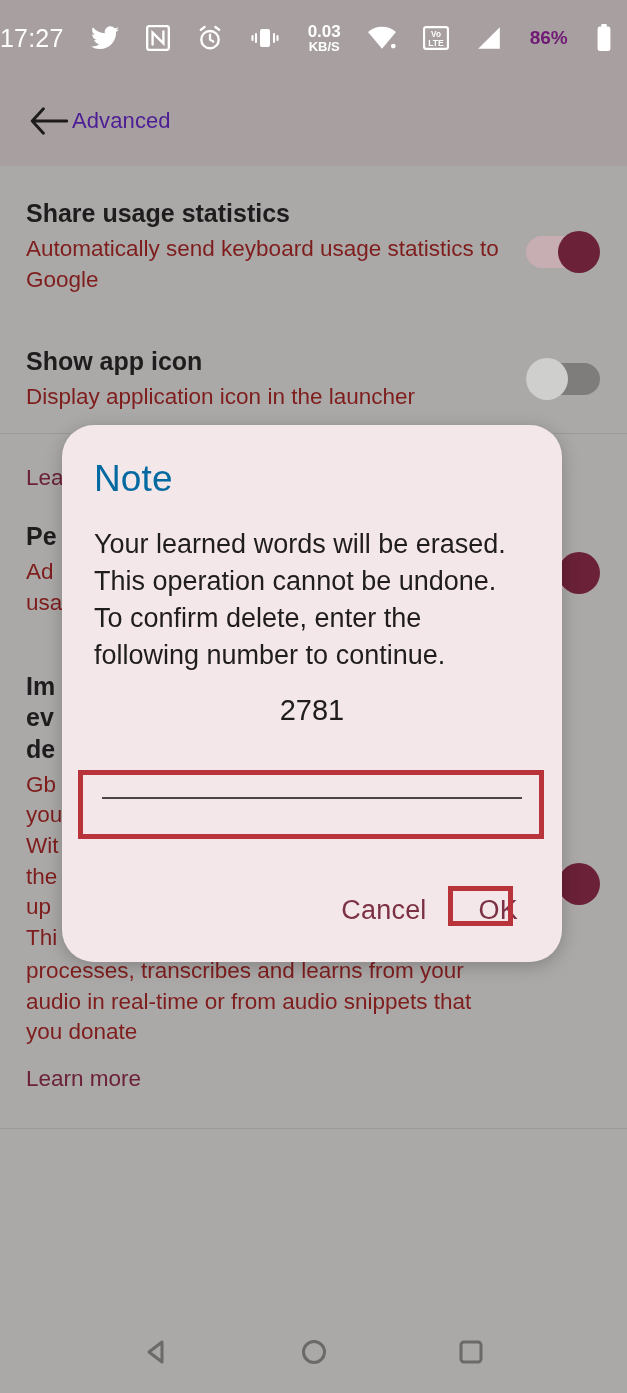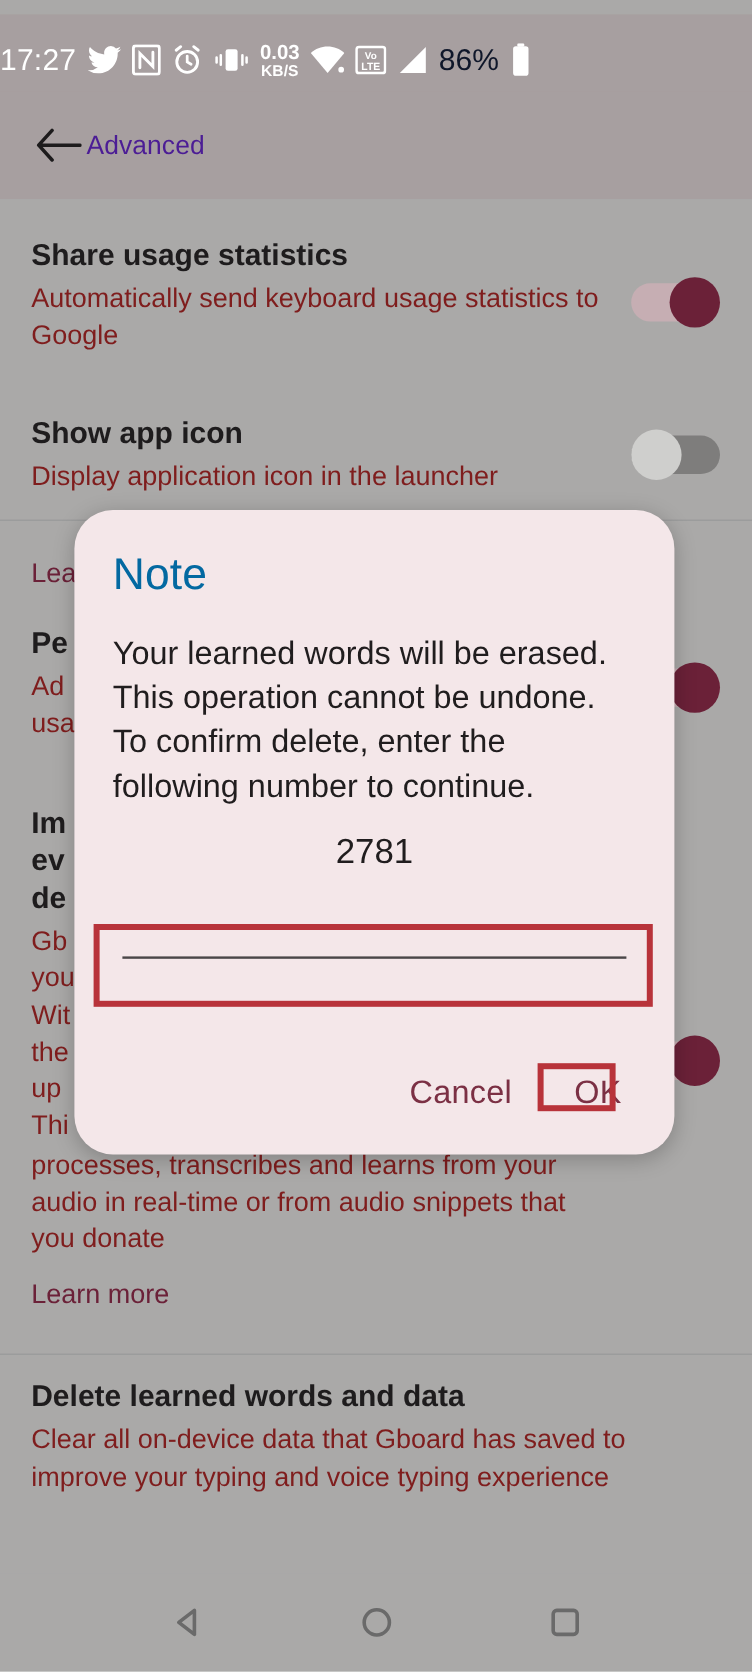--- a/index.html
+++ b/index.html
@@ -10,32 +10,32 @@
   }
   #screen {
     position: relative;
     width: 627px; height: 1393px;
     background: #aaa9a8;
     overflow: hidden;
   }
 
   
   #statusbar {
-    position: absolute; top: 12px; left: 0;
+    position: absolute; top: 0; left: 0;
     width: 627px; height: 76px;
     background: #a79fa0;
-    display: flex; align-items: center; justify-content: flex-start;
+    display: flex; align-items: center; justify-content: space-between;
     padding-right: 14px;
     gap: 9px;
   }
   #statusbar .clock {
     color: #ffffff; font-size: 25px; font-weight: 500; letter-spacing: .2px;
   }
   #statusbar .batpct {
-    color: #0f172a; font-size: 25px; font-weight: 400;
+    color: #701a75; font-size: 19px; font-weight: 700;
   }
   .sicon { display: inline-flex; align-items: center; justify-content: center; }
   .sicon svg { display: block; }
 
   
   #appbar {
     position: absolute; top: 76px; left: 0;
     width: 627px; height: 90px;
     background: #a79fa0;
     display: flex; align-items: center;
@@ -294,24 +294,20 @@
       <div class="ssub" style="margin-top:0;">audio in real-time or from audio snippets that</div>
       <div class="ssub" style="margin-top:0;">you donate</div>
     </div>
 
     <div class="srow" style="top:898px;">
       <div class="slink">Learn more</div>
     </div>
 
     <div class="divider" style="top:962px;"></div>
 
-    <div class="srow" style="top:983px;">
-      <div class="stitle">Delete learned words and data</div>
-      <div class="ssub" style="max-width:545px;">Clear all on-device data that Gboard has saved to improve your typing and voice typing experience</div>
-    </div>
   </div>
 
   <div id="scrim"></div>
 
   <div id="dialog">
     <div class="dtitle">Note</div>
     <div class="dmsg">Your learned words will be erased. This operation cannot be undone. To confirm delete, enter the following number to continue.</div>
     <div class="dnumber">2781</div>
     <div class="dinputwrap">
       <input class="dinput" type="text" value="" placeholder="" style="">

